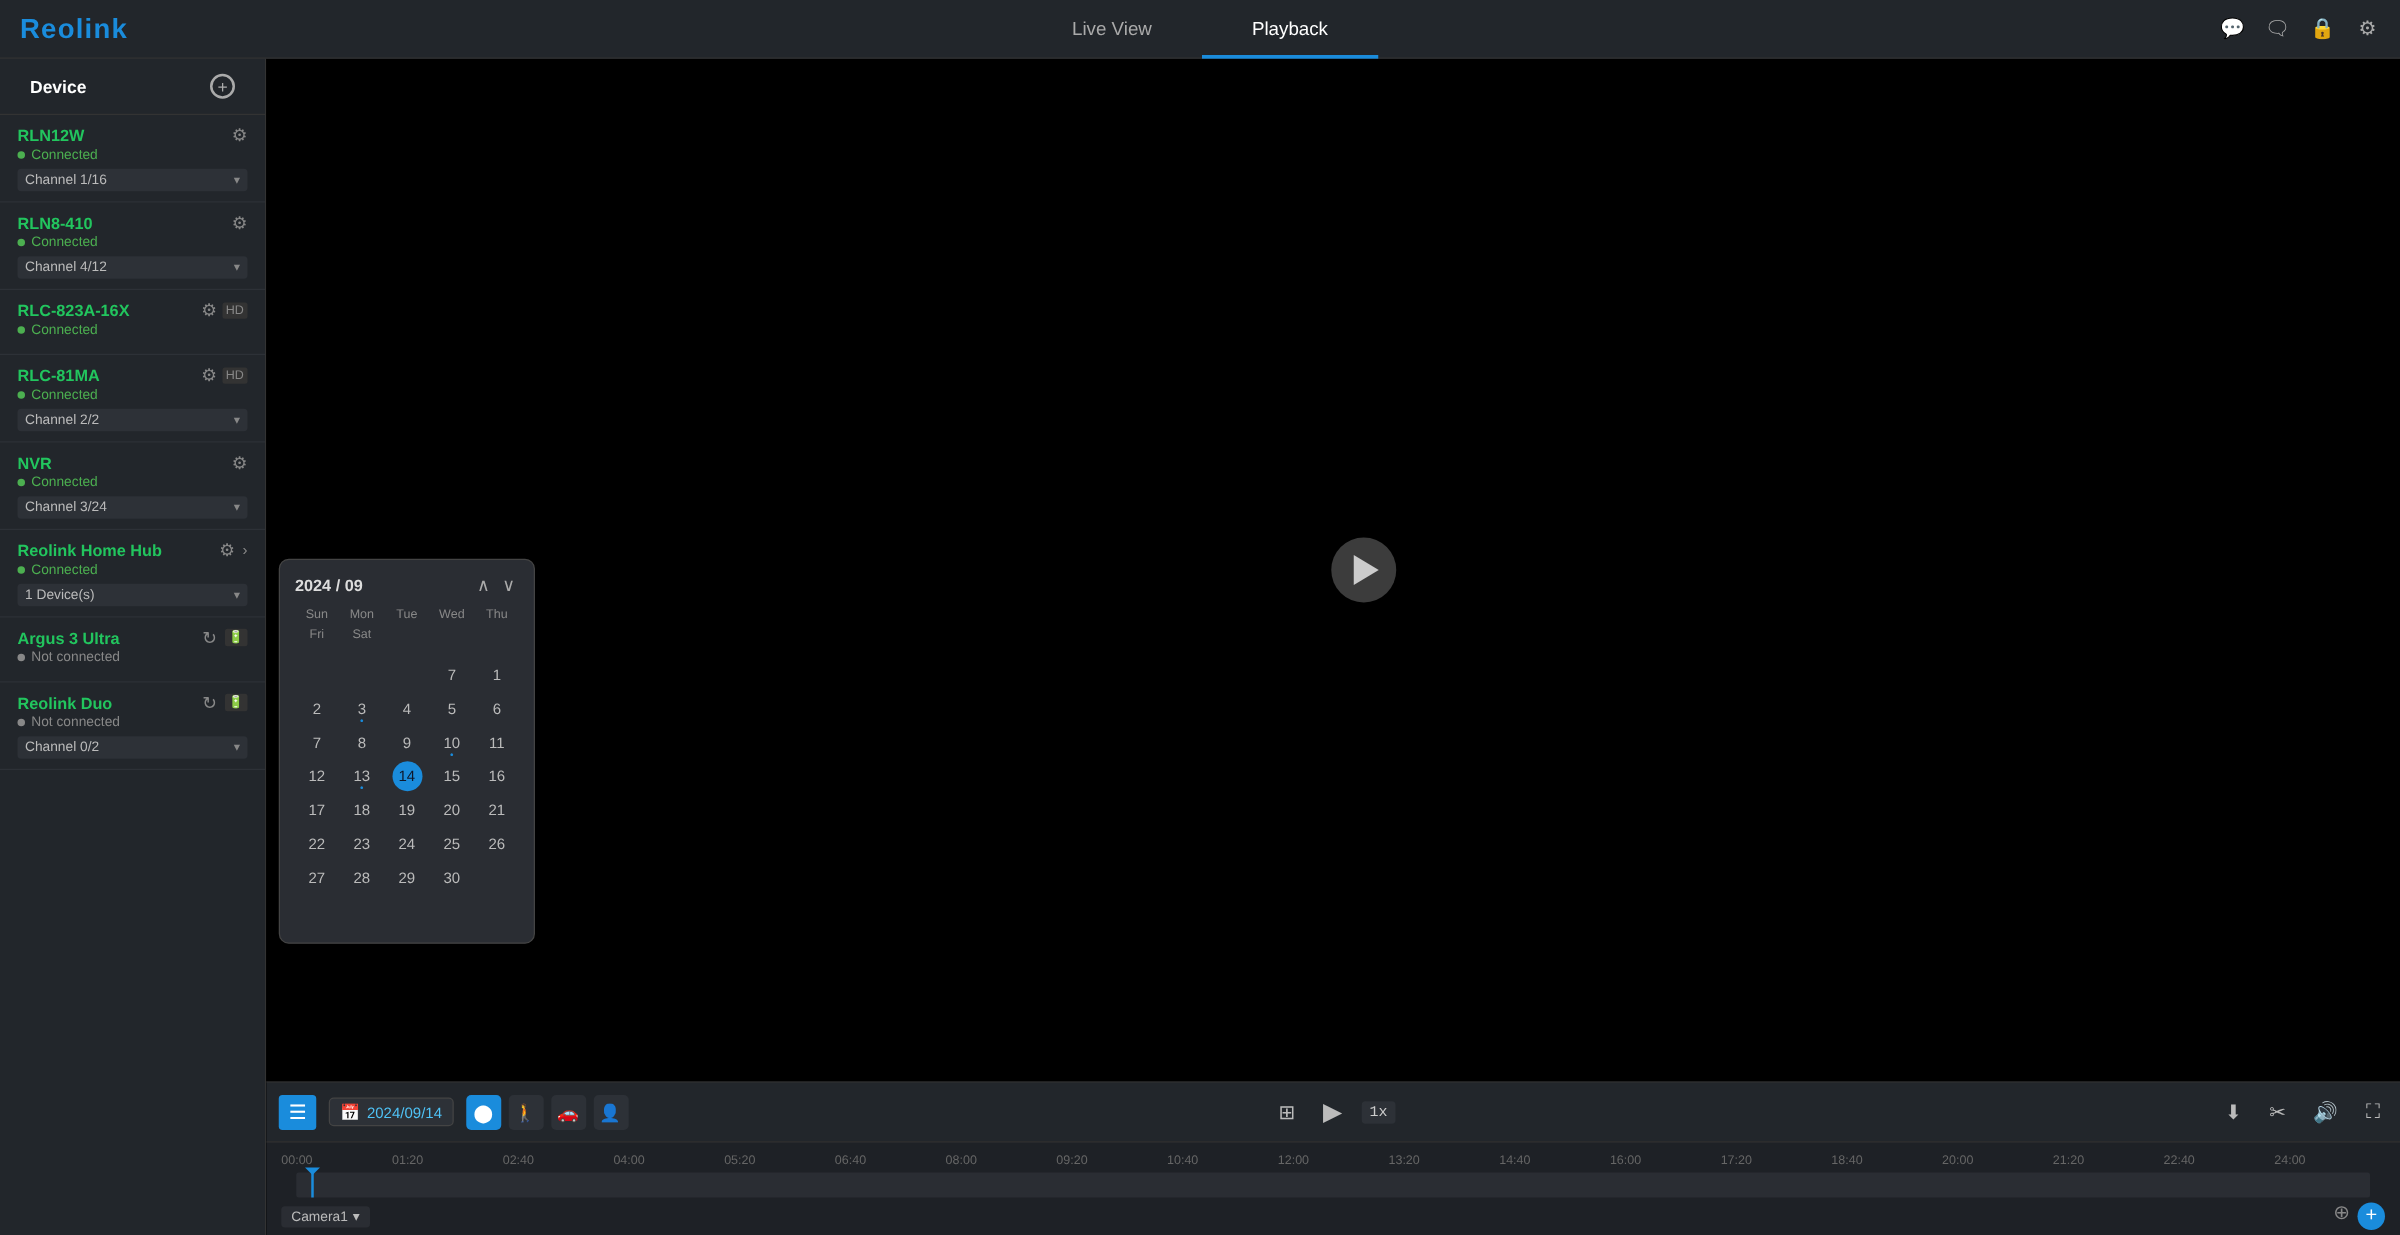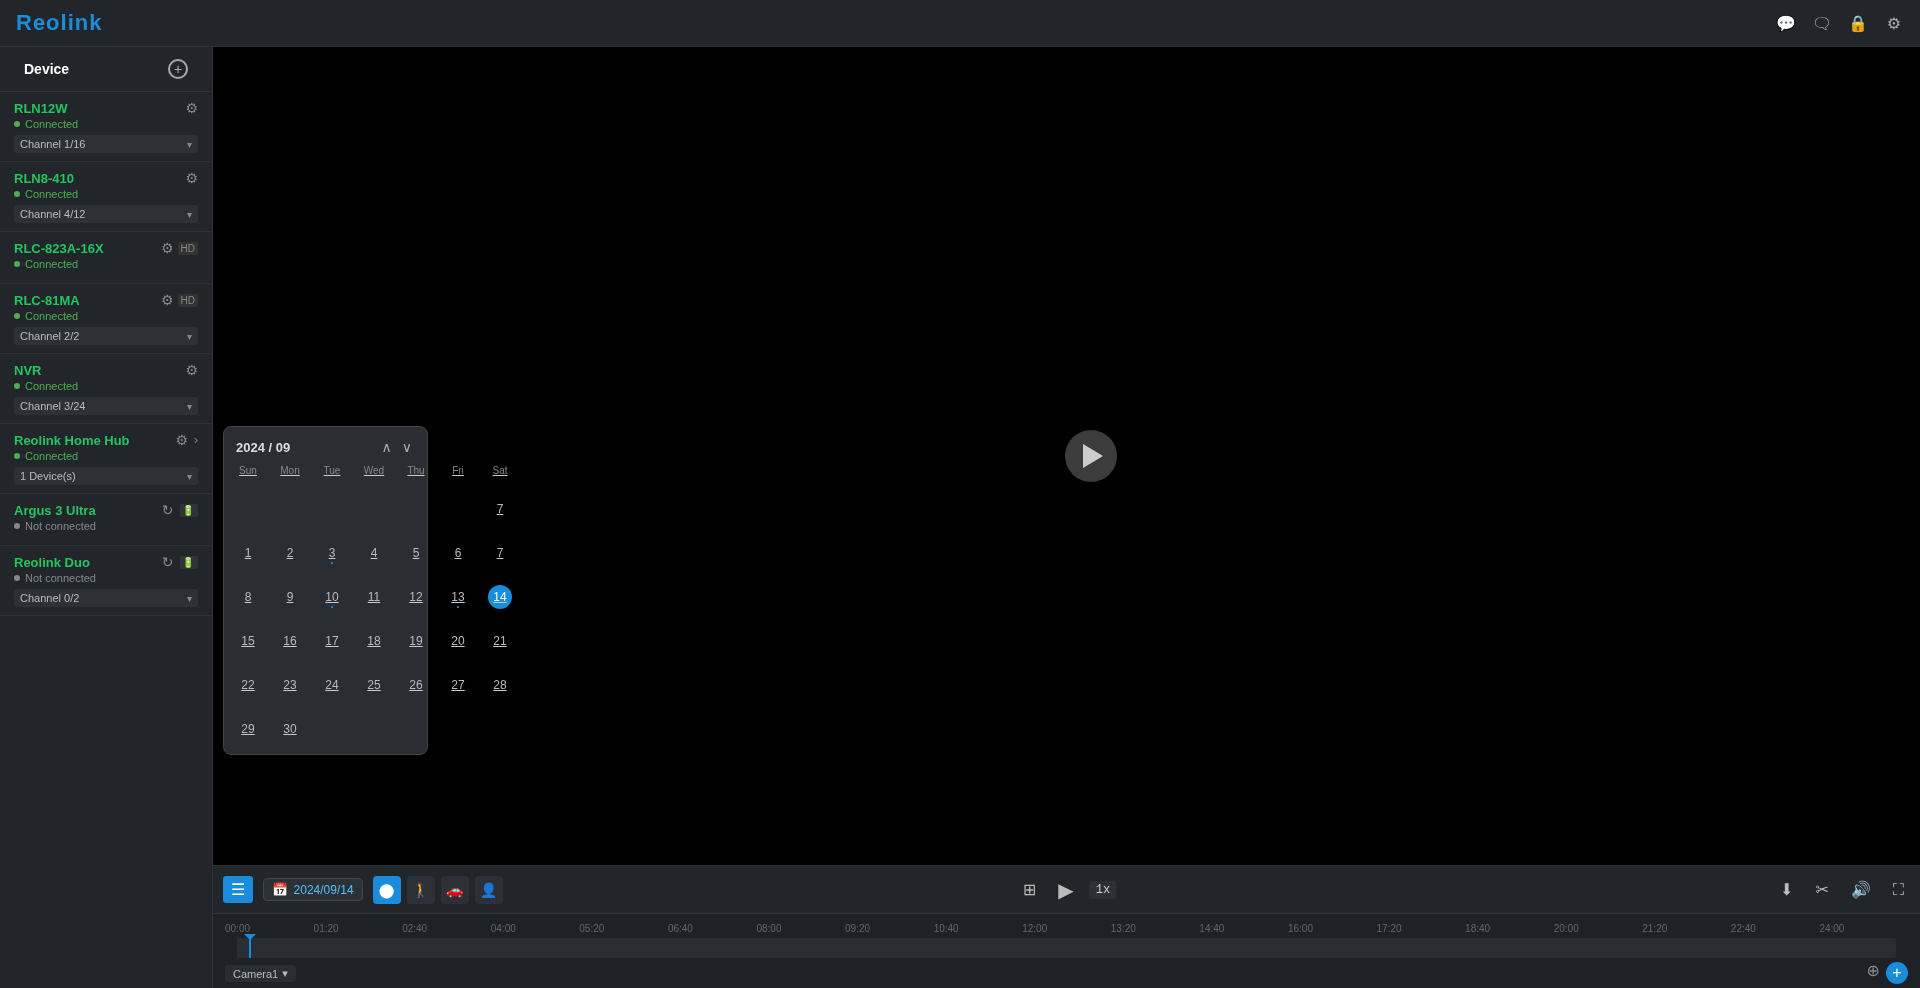--- a/index.html
+++ b/index.html
@@ -263,23 +263,22 @@
     .cal-nav-btn {
       background: none;
       border: none;
       color: #aaa;
       cursor: pointer;
       font-size: 14px;
       padding: 0 3px;
     }
     .cal-grid {
       display: grid;
-      grid-template-columns: repeat(7, 1fr);
-      gap: 18px;
-      text-decoration: underline;
+      grid-template-columns: repeat(5, 1fr);
+      gap: 1px;
     }
     .cal-day-header {
       text-align: center;
       font-size: 10px;
       color: #888;
       padding: 2px 0;
     }
     .cal-day {
       text-align: center;
       font-size: 12px;
@@ -289,21 +288,21 @@
       border-radius: 50%;
       width: 24px;
       height: 24px;
       display: flex;
       align-items: center;
       justify-content: center;
       margin: 1px auto;
     }
     .cal-day.selected {
       background: #1a8cdc;
-      color: #ffffff;
+      color: #0f172a;
       border-radius: 50%;
     }
     .cal-day.has-dot {
       position: relative;
     }
     .cal-day.has-dot::after {
       content: '•';
       position: absolute;
       bottom: -2px;
       left: 50%;
@@ -502,20 +501,28 @@
       align-items: center;
       gap: 4px;
     }
   </style>
 </head>
 <body>
 
 <div class="topbar">
   <span class="logo">Reolink</span>
 
+  <div class="nav-tabs">
+    <div class="nav-tab">
+      <span>Live View</span>
+    </div>
+    <div class="nav-tab active">
+      <span>Playback</span>
+    </div>
+  </div>
 
   <div class="topbar-icons">
     <div class="topbar-icon">💬</div>
     <div class="topbar-icon">🗨</div>
     <div class="topbar-icon">🔒</div>
     <div class="topbar-icon">⚙</div>
   </div>
 </div>
 
 <div class="main-layout">

